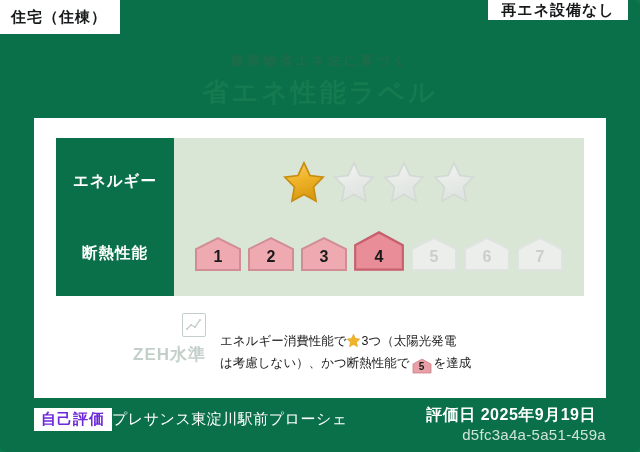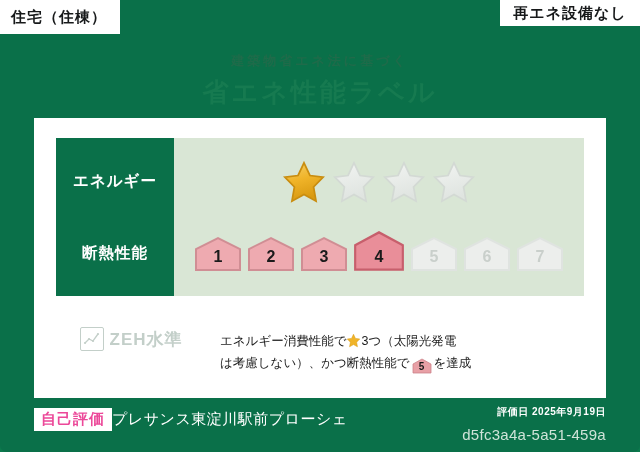--- a/index.html
+++ b/index.html
@@ -25,22 +25,22 @@
     letter-spacing:1px;
     display:flex;align-items:center;justify-content:center;
   }
   #tag-left{
     left:0;top:0;
     width:118px;height:34px;
     font-size:15px;
     padding-right:2px;
   }
   #tag-right{
-    right:0;top:0;
-    width:140px;height:26px;
+    right:12px;top:0;
+    width:140px;height:20px;
     font-size:15px;
   }
   
   #title-block{
     position:absolute;
     left:0;right:0;top:52px;
     text-align:center;
     color:#1f6b4a;
   }
   #title-sub{
@@ -124,24 +124,25 @@
   
   #zeh-note{
     position:absolute;
     left:22px;top:186px;
     width:528px;
     display:flex;
     align-items:center;
     gap:14px;
   }
   #zeh-mark{
-    display:flex;align-items:center;gap:6px;
+    display:flex;align-items:flex-end;gap:6px;
     width:150px;
     justify-content:center;
     color:#c3cfc9;
+    flex-direction:column;
   }
   #zeh-mark .zeh-box{
     width:22px;height:22px;
     border:1.5px solid #c3cfc9;
     border-radius:2px;
     display:block;
   }
   #zeh-text{
     font-size:17px;
     font-weight:bold;
@@ -175,38 +176,38 @@
   
   #footer{
     position:absolute;
     left:0;right:0;bottom:0;
     height:54px;
   }
   #self-eval{
     position:absolute;
     left:34px;top:10px;
     background:#ffffff;
-    color:#ec4899;
+    color:#6d28d9;
     font-weight:bold;
     font-size:15px;
     letter-spacing:1px;
     padding:2px 7px;
   }
   #building-name{
     position:absolute;
     left:112px;top:12px;
     color:#ffffff;
     font-size:15px;
     letter-spacing:0.5px;
   }
   #eval-date{
     position:absolute;
-    right:34px;top:7px;
+    right:44px;top:7px;
     color:#ffffff;
-    font-size:10px;
+    font-size:16px;
     font-weight:bold;
     text-align:right;
     letter-spacing:0.5px;
   }
   #eval-id{
     position:absolute;
     right:34px;top:28px;
     color:#cfe3d8;
     font-size:15px;
     text-align:right;

